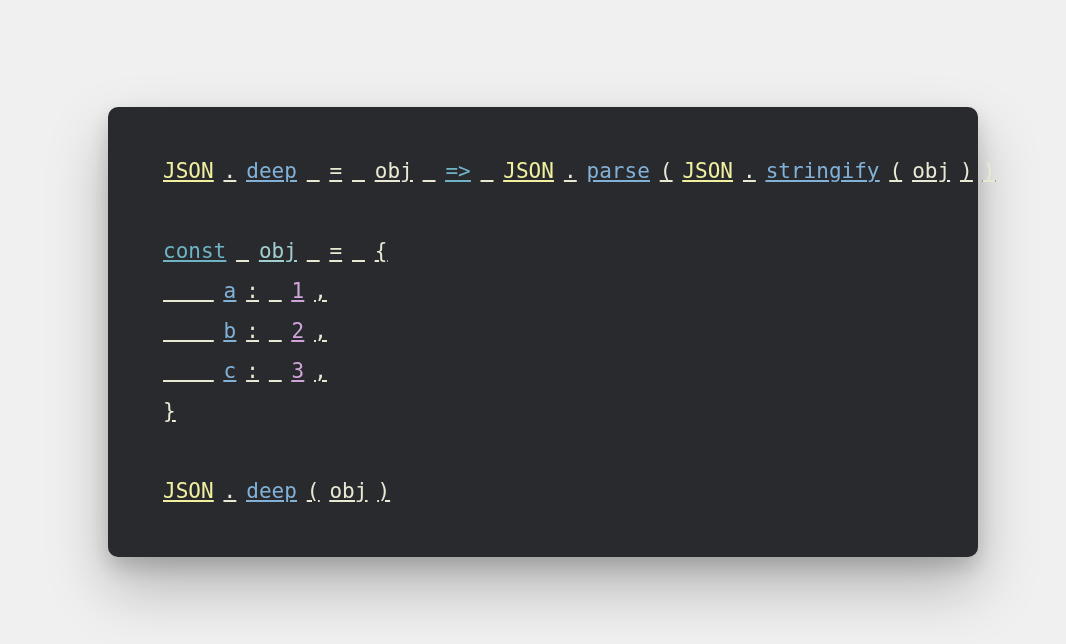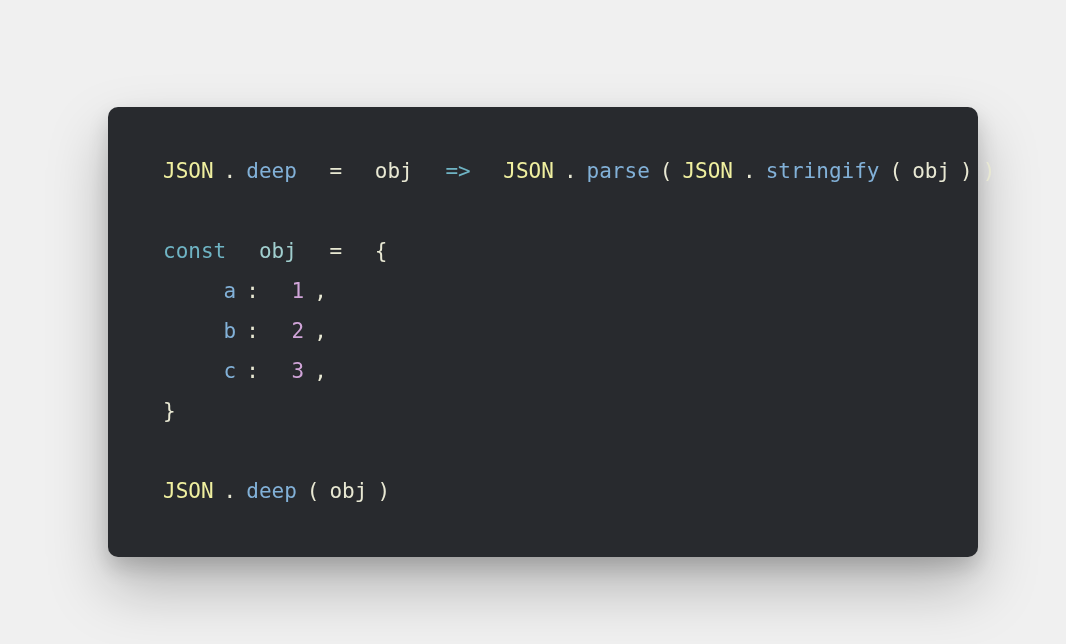--- a/index.html
+++ b/index.html
@@ -1,15 +1,15 @@
 <!DOCTYPE html>
 <html><head>
 <meta charset="utf-8">
 <style>
-  * { margin: 5px; padding: 0; box-sizing: border-box; }
+  * { margin: 5px; padding: 0; box-sizing: border-box; text-decoration: underline; }
   body {
     width: 1066px;
     height: 644px;
     background: #f0f0f0;
     display: flex;
     align-items: center;
     justify-content: center;
     font-family: "SF Mono", "Monaco", "Menlo", "Consolas", monospace;
   }
   .code-card {

